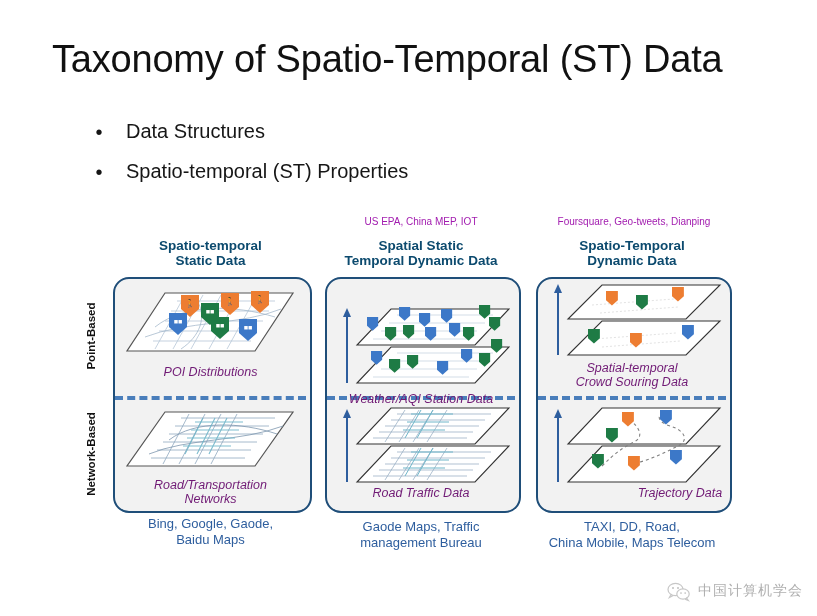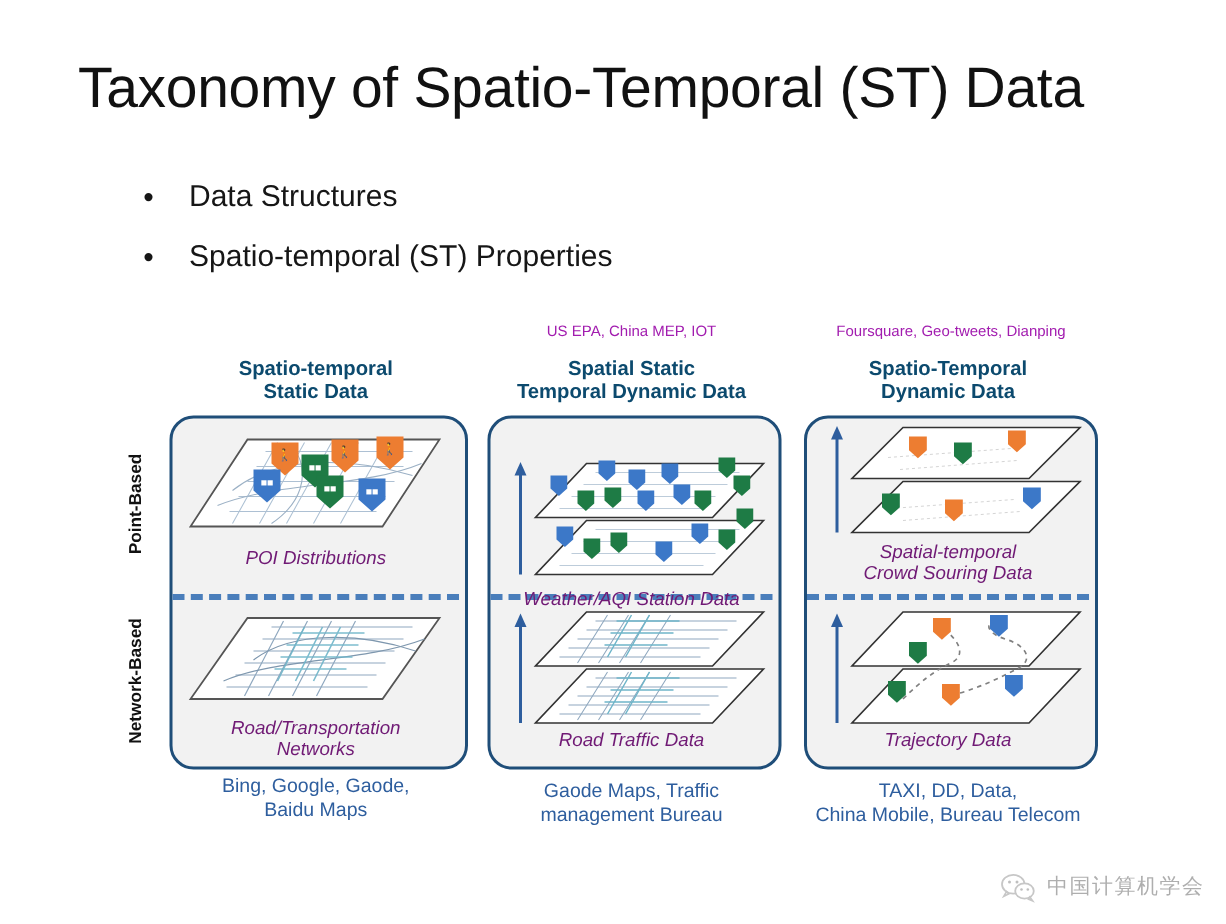--- a/index.html
+++ b/index.html
@@ -371,36 +371,36 @@
             <path d="M0,0 h18 v14 l-9,8 -9,-8 z" fill="#1E7B45"></path>
           </g>
         <g transform="translate(84,52) scale(0.66)">
             <path d="M0,0 h18 v14 l-9,8 -9,-8 z" fill="#ED7D31"></path>
           </g>
         <g transform="translate(126,46) scale(0.66)">
             <path d="M0,0 h18 v14 l-9,8 -9,-8 z" fill="#3C78C8"></path>
           </g>
       </svg>
     </div>
-    <div class="cellcap" style="top:88px;">
+    <div class="cellcap" style="top:88px;padding-left:48px;">
       <div>Trajectory Data</div>
     </div>
   </div>
 
   <div class="srcbot" style="left:113px;top:516px;width:195px;">
     <div>Bing, Google, Gaode,</div>
     <div>Baidu Maps</div>
   </div>
   <div class="srcbot" style="left:325px;top:519px;width:192px;">
     <div>Gaode Maps, Traffic</div>
     <div>management Bureau</div>
   </div>
   <div class="srcbot" style="left:519px;top:519px;width:226px;">
-    <div>TAXI, DD, Data,</div>
-    <div>China Mobile, Bureau Telecom</div>
+    <div>TAXI, DD, Road,</div>
+    <div>China Mobile, Maps Telecom</div>
   </div>
 
   <div class="watermark">
     <svg width="24" height="20" viewBox="0 0 24 20">
       <ellipse cx="8.5" cy="7.5" rx="7.5" ry="6.2" fill="none" stroke="#9a9a9a" stroke-width="1.2"></ellipse>
       <path d="M4,12.4 L2.2,15.6 L5.6,13.9 Z" fill="none" stroke="#9a9a9a" stroke-width="1.1"></path>
       <circle cx="6" cy="6" r="1" fill="#8c8c8c"></circle>
       <circle cx="11" cy="6" r="1" fill="#8c8c8c"></circle>
       <ellipse cx="16" cy="12" rx="6.2" ry="5.1" fill="#ffffff" stroke="#9a9a9a" stroke-width="1.2"></ellipse>
       <path d="M19.6,16 L21.4,18.6 L18.6,17.4 Z" fill="none" stroke="#9a9a9a" stroke-width="1.1"></path>

